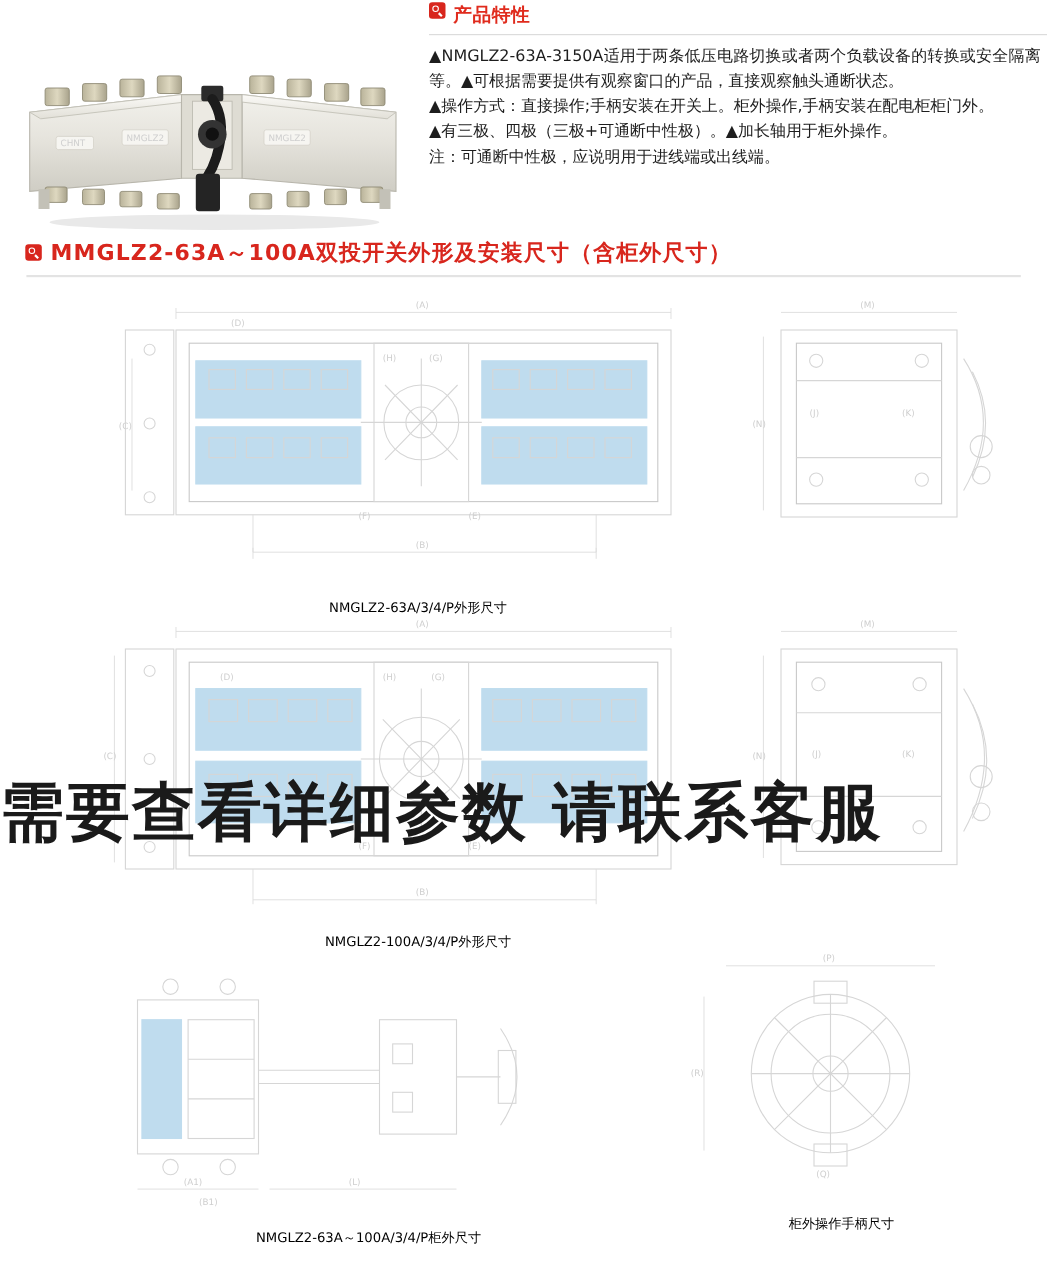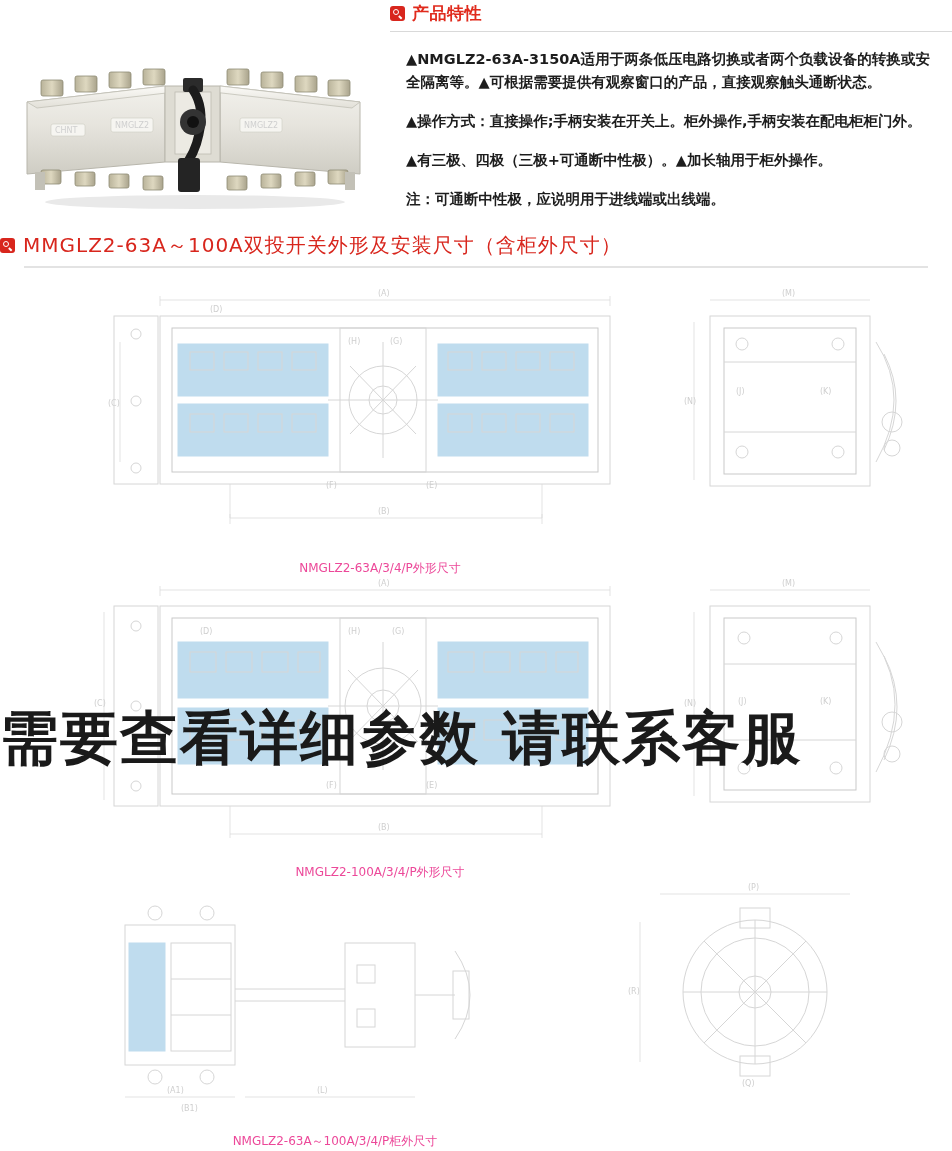--- a/index.html
+++ b/index.html
@@ -17,21 +17,21 @@
   
   .top-section{display:flex;width:952px;height:210px;}
   .product-photo-wrap{
     width:390px;height:210px;position:relative;
     display:flex;align-items:center;justify-content:center;margin-top:32px;
   }
   .feature-col{
     width:562px;padding-top:2px;position:relative;
   }
   .sec-head{
-    display:flex;align-items:center;gap:7px;
+    display:flex;gap:7px;
     font-size:17px;font-weight:bold;color:#d8261d;
     letter-spacing:.5px;
   }
   .sec-head.red-title{color:#e02b1d;}
   .mag-icon{
     width:15px;height:15px;flex:0 0 15px;
     background:#d8261d;border-radius:3px;
     position:relative;display:inline-block;
   }
   .mag-icon:before{
@@ -45,42 +45,42 @@
     transform:rotate(45deg);transform-origin:left center;
   }
   .feature-rule{
     height:1px;background:#d9d9d9;margin:6px 0 8px 0;width:100%;
   }
   .feature-body{
     font-size:14.5px;line-height:23px;color:#1d1d1d;
     text-align:justify;padding-right:6px;
     font-family:"DejaVu Sans","Liberation Sans",sans-serif;
   }
-  .feature-body p{margin:16px;font-weight:bold;}
+  .feature-body p{margin:0;}
 
   
   .banner{
-    margin-top:22px;padding:0 0;
+    margin-top:6px;padding:0 23px;font-weight:bold;
   }
   .banner-inner{display:flex;align-items:center;gap:8px;}
   .banner-title{
     font-size:20px;color:#d8261d;letter-spacing:1px;
     font-family:"DejaVu Sans","Liberation Sans",sans-serif;
   }
   .banner-rule{
     height:2px;background:#e3e3e3;margin:7px 24px 0 24px;
   }
 
   
   .drawings{
     position:relative;width:952px;height:900px;margin-top:4px;
   }
   .drawing-block{position:absolute;}
   .caption{
-    position:absolute;text-align:center;font-size:12px;color:#ec4899;
+    position:absolute;text-align:center;font-size:12px;color:#000000;
     width:100%;left:0;
     font-family:"DejaVu Sans","Liberation Sans",sans-serif;
   }
 
   
   svg .ln{stroke:#d6d6d6;stroke-width:1;fill:none;}
   svg .ln2{stroke:#c9c9c9;stroke-width:1;fill:none;}
   svg .dim{stroke:#dcdcdc;stroke-width:.8;fill:none;}
   svg .fillblue{fill:#bfdcee;stroke:#bfdcee;}
   svg text{fill:#cfcfcf;font-size:8px;font-family:"DejaVu Sans",sans-serif;}
@@ -412,19 +412,20 @@
         <circle class="ln" cx="155" cy="120" r="16"></circle>
         <line class="ln" x1="155" y1="48" x2="155" y2="192"></line>
         <line class="ln" x1="83" y1="120" x2="227" y2="120"></line>
         <path class="ln" d="M104 69 l102 102 M206 69 l-102 102"></path>
         <rect class="ln" x="140" y="36" width="30" height="20"></rect>
         <rect class="ln" x="140" y="184" width="30" height="20"></rect>
         <text x="142" y="214">(Q)</text>
         <line class="dim" x1="40" y1="50" x2="40" y2="190"></line>
         <text x="28" y="122">(R)</text>
       </svg>
+      <div class="caption" style="top:248px;">柜外操作手柄尺寸</div>
     </div>
 
   </div>
 
   <div class="watermark" style="top:700px;">需要查看详细参数 请联系客服</div>
 
 </div>
 
 </body></html>

